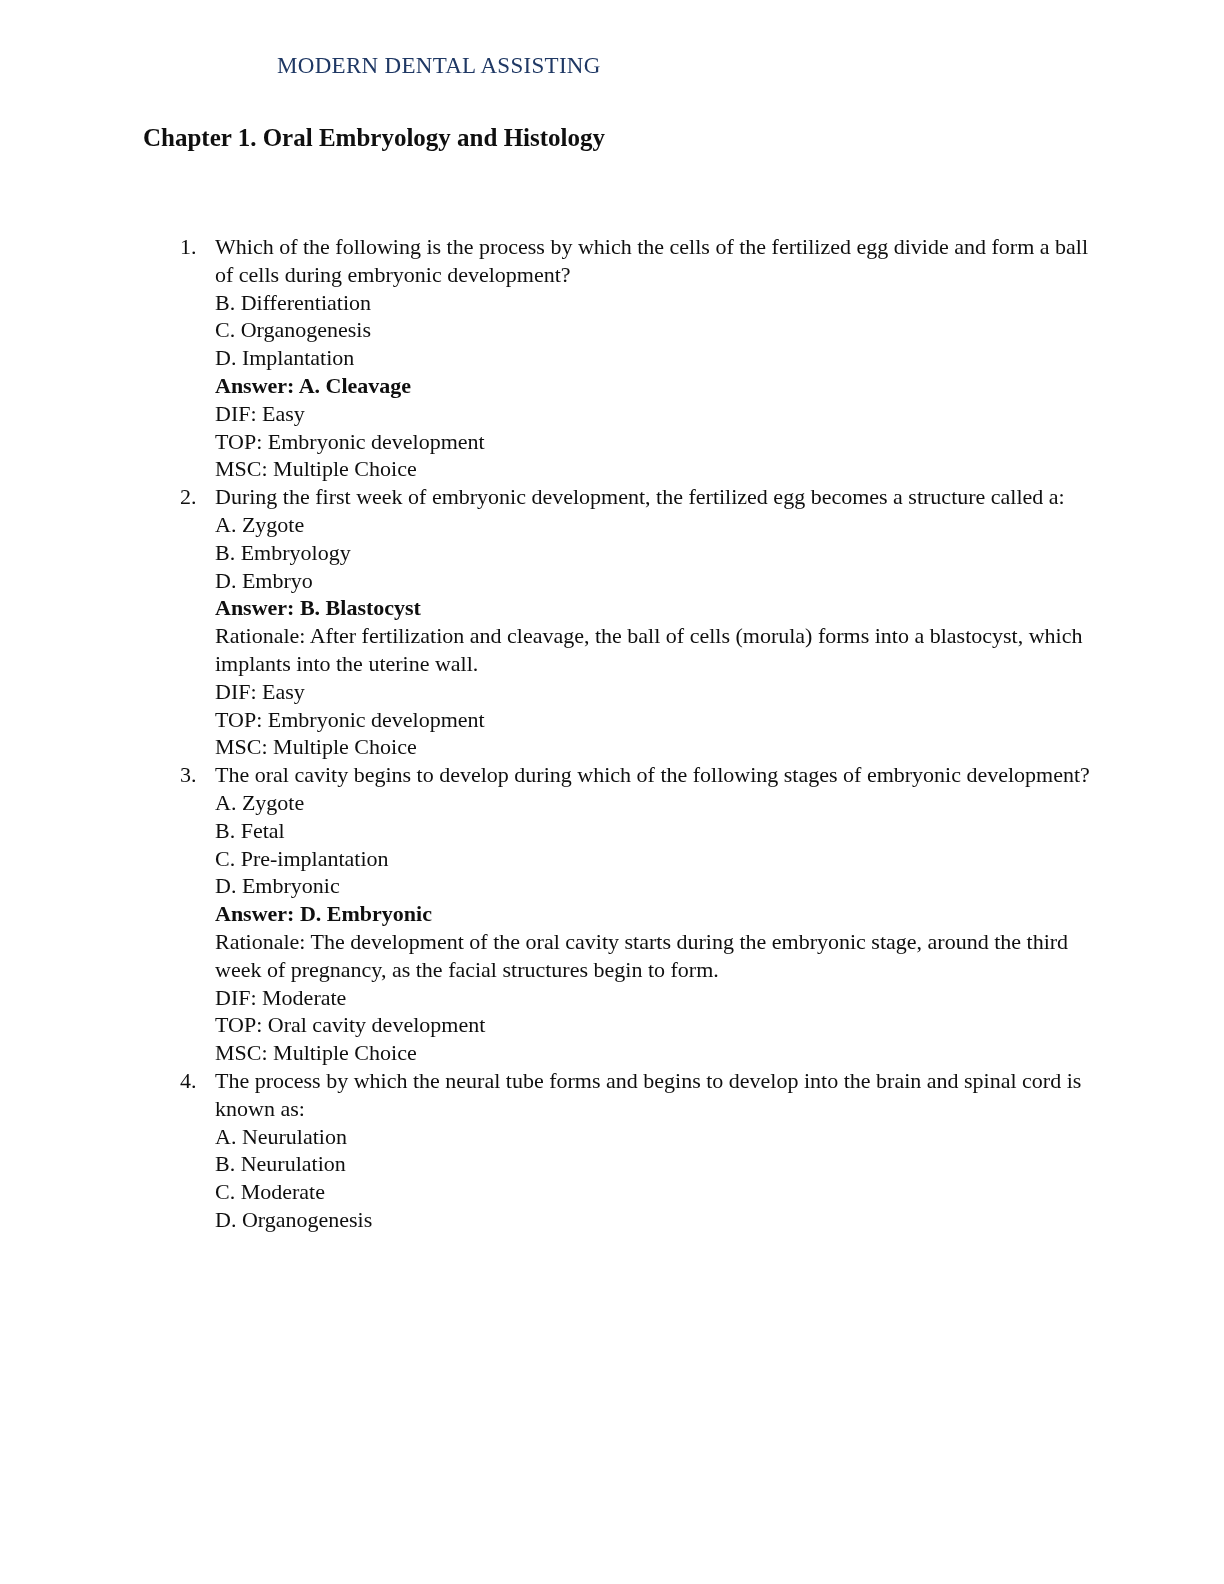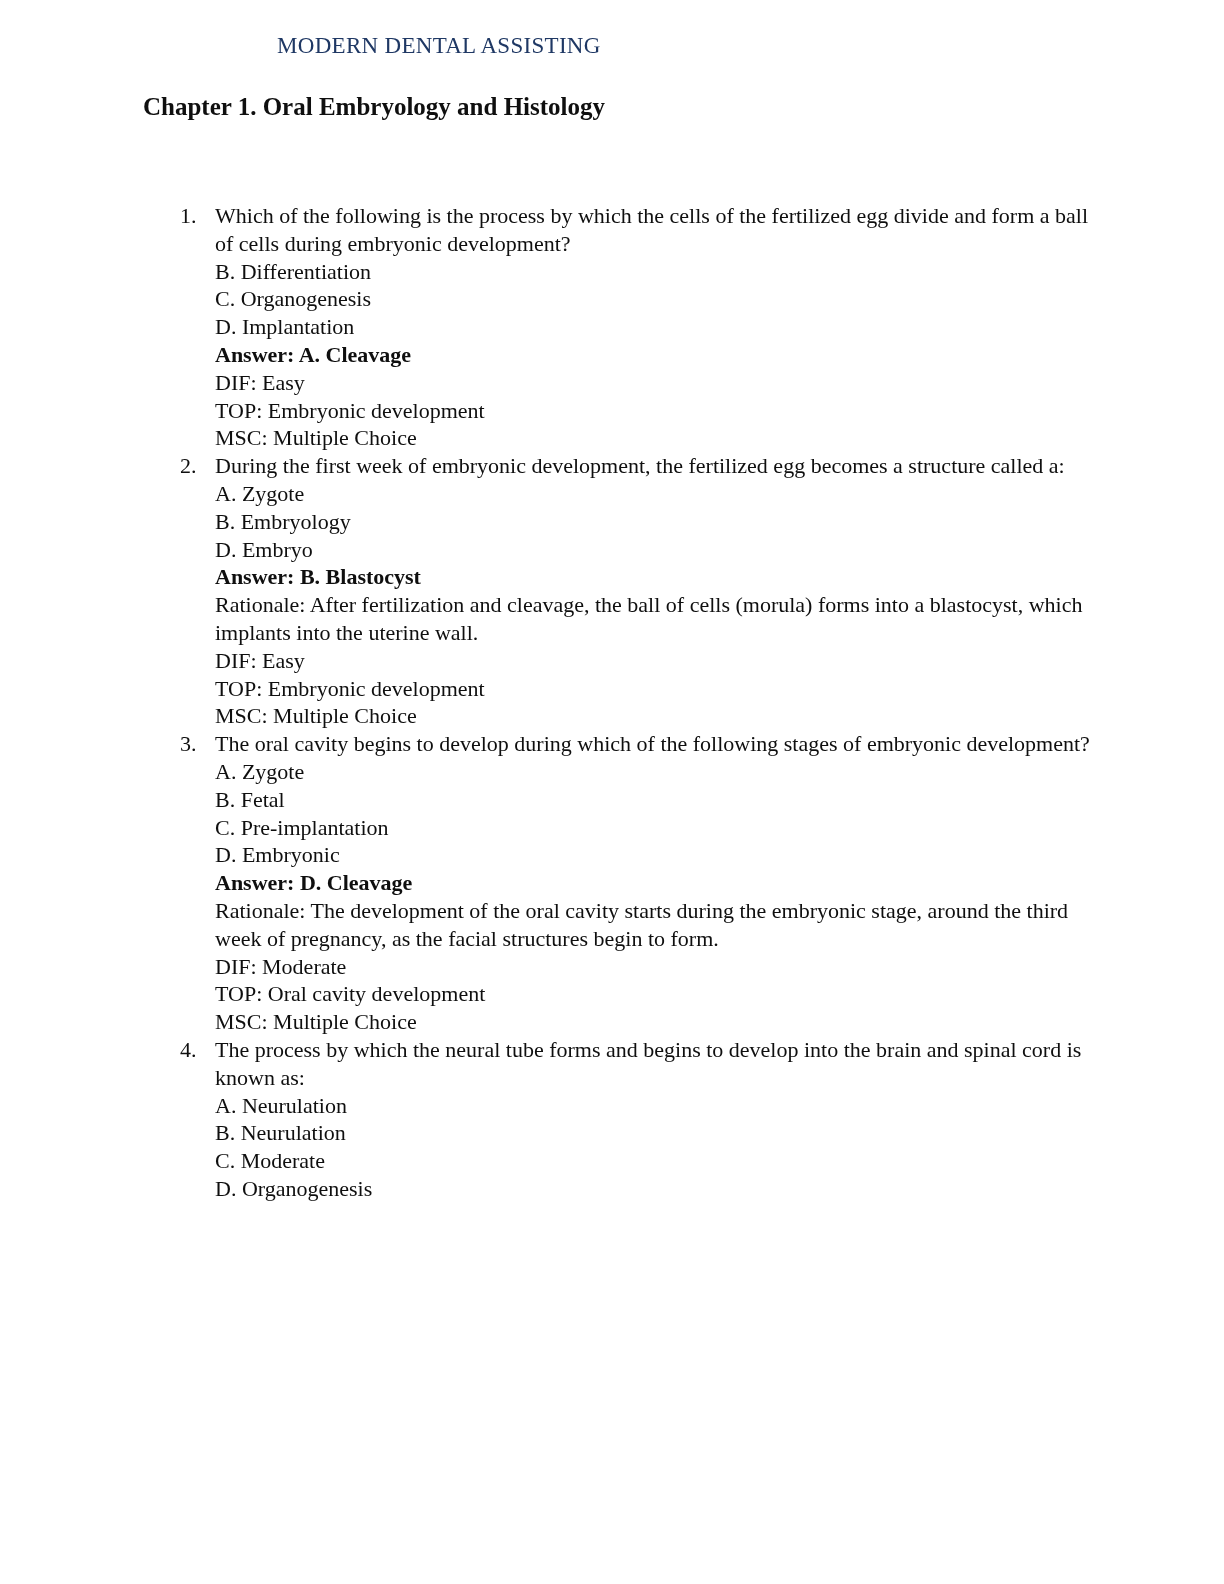--- a/index.html
+++ b/index.html
@@ -12,30 +12,30 @@
     height: 1584px;
     font-family: "Liberation Serif", "DejaVu Serif", serif;
     color: #0f0f0f;
     overflow: hidden;
   }
   .page {
     position: relative;
     width: 1016px;
     height: 1584px;
     box-sizing: border-box;
-    padding-top: 32px;
+    padding-top: 52px;
   }
   .doc-header {
     margin-left: 277px;
     font-size: 23px;
     line-height: 27px;
     letter-spacing: 0.3px;
   }
   .chapter-title {
-    margin: 33px 0 0 143px;
+    margin: 44px 0 0 143px;
     font-size: 25px;
     font-weight: bold;
     line-height: 30px;
   }
   .questions {
     margin-top: 80px;
     margin-left: 180px;
     width: 910px;
     font-size: 22px;
     line-height: 27.8px;
@@ -100,21 +100,21 @@
     </div>
 
     <div class="question">
       <span class="q-num">3.</span>
       <div class="q-body">
         <div class="q-text">The oral cavity begins to develop during which of the following stages of embryonic development?</div>
         <div class="q-option">A. Zygote</div>
         <div class="q-option">B. Fetal</div>
         <div class="q-option">C. Pre-implantation</div>
         <div class="q-option">D. Embryonic</div>
-        <div class="q-answer">Answer: D. Cleavage</div>
+        <div class="q-answer">Answer: D. Embryonic</div>
         <div class="q-rationale">Rationale: The development of the oral cavity starts during the embryonic stage, around the third week of pregnancy, as the facial structures begin to form.</div>
         <div class="q-meta">DIF: Moderate</div>
         <div class="q-meta">TOP: Oral cavity development</div>
         <div class="q-meta">MSC: Multiple Choice</div>
       </div>
     </div>
 
     <div class="question">
       <span class="q-num">4.</span>
       <div class="q-body">

